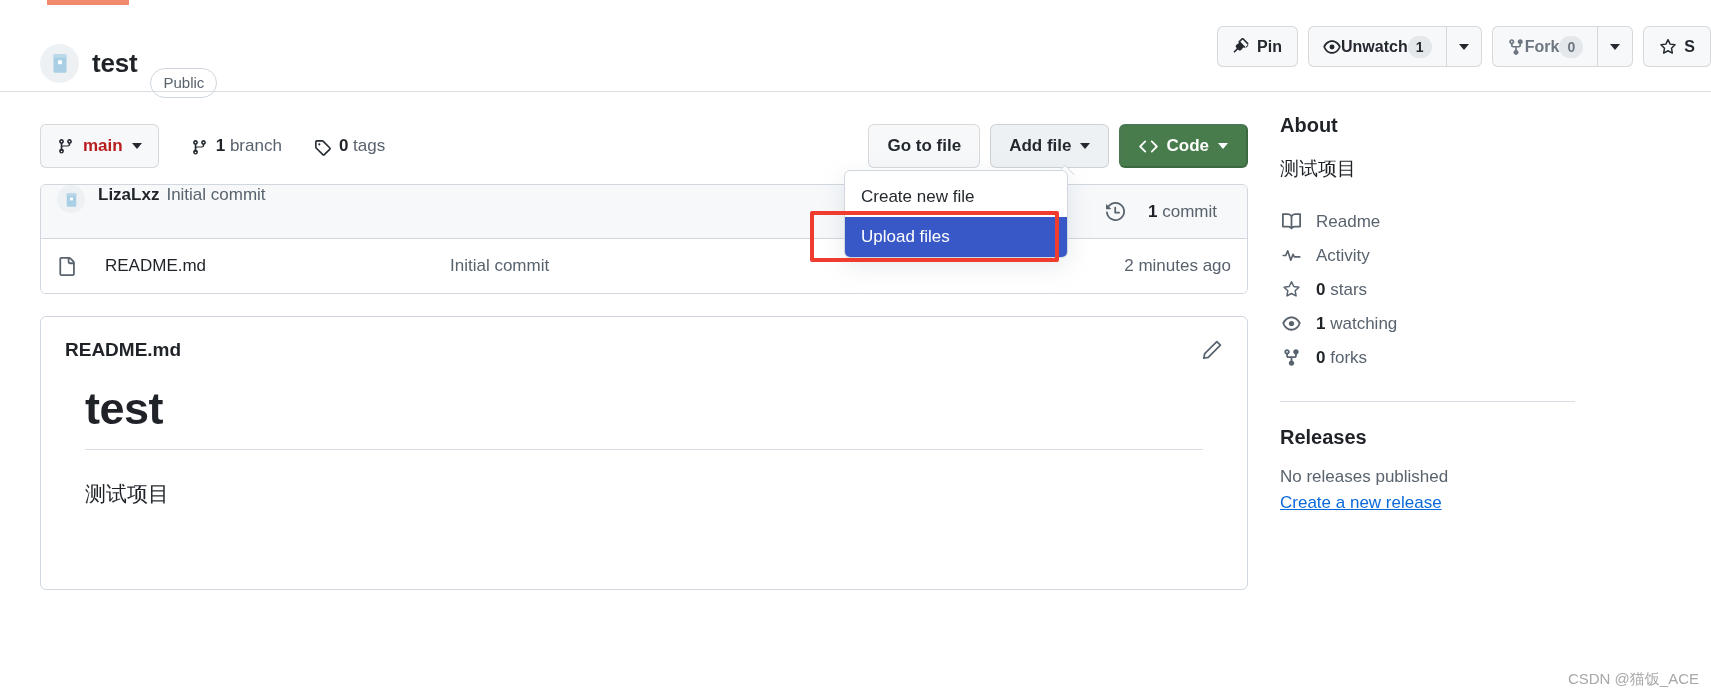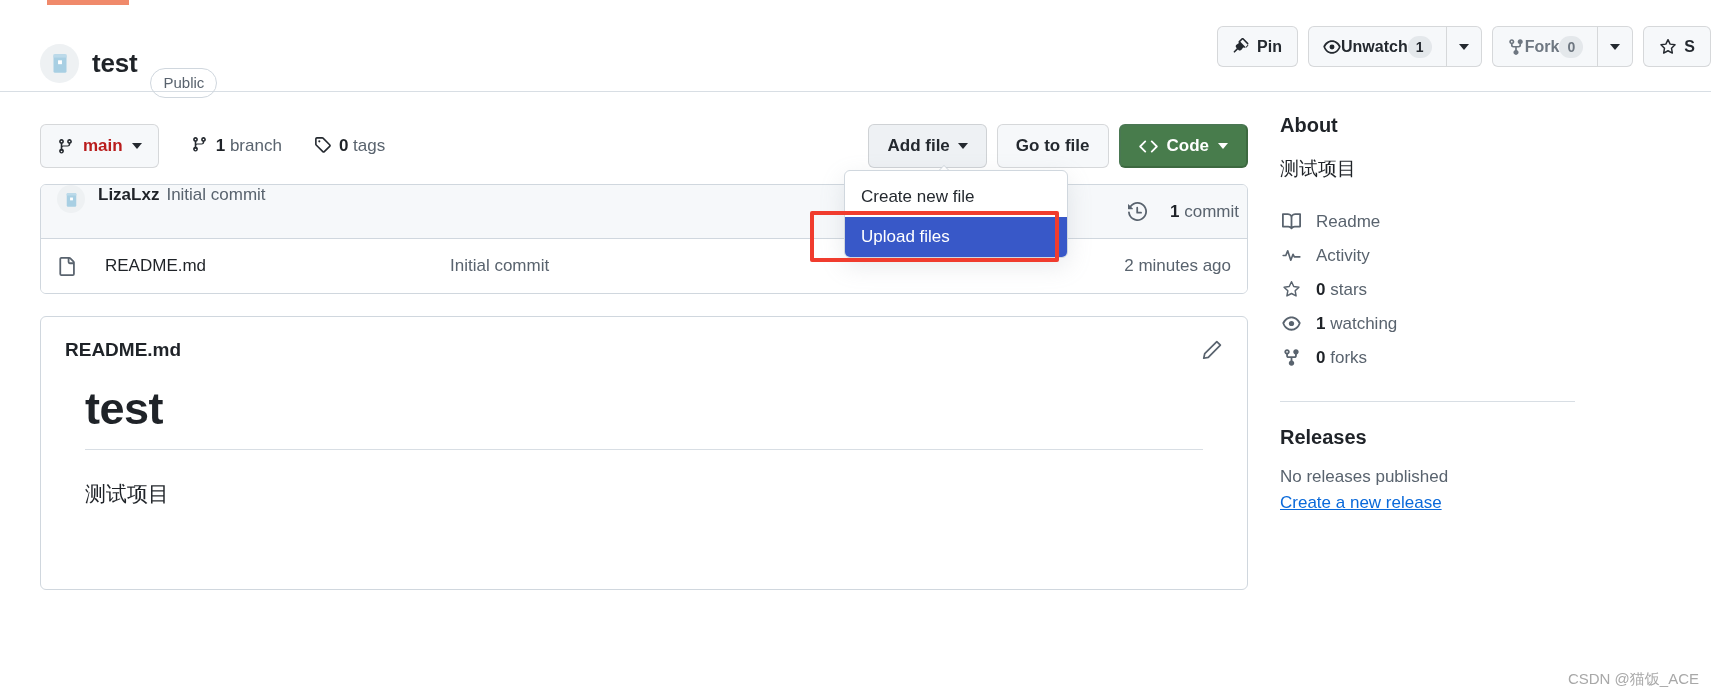--- a/index.html
+++ b/index.html
@@ -134,21 +134,21 @@
     height: 44px;
     padding: 0 16px;
     border: 1px solid rgba(31,35,40,0.15);
     border-radius: 6px;
     background: #f6f8fa;
     font-size: 17px; font-weight: 600;
     color: #b91c1c;
     cursor: pointer;
   }
   .nav-stat {
-    display: flex; align-items: flex-start; gap: 8px;
+    display: flex; align-items: flex-end; gap: 8px;
     margin-left: 32px;
     font-size: 17px;
     color: #59636e;
     cursor: pointer;
   }
   .nav-stat b { color: #1F2328; font-weight: 600; }
 
   #file-nav-right {
     position: absolute; right: 0; top: 0;
     display: flex; align-items: center; gap: 10px;
@@ -248,21 +248,21 @@
     width: 28px; height: 28px;
     border-radius: 50%;
     background: #eef1f3;
     display: flex; align-items: center; justify-content: center;
     overflow: hidden;
     margin-right: 13px;
   }
   #commit-author { font-size: 17px; font-weight: 600; color: #1F2328; margin-right: 7px; cursor: pointer; }
   #commit-message { font-size: 17px; color: #59636e; cursor: pointer; }
   #commit-count {
-    position: absolute; right: 8px; top: 50%;
+    position: absolute; right: 30px; top: 50%;
     transform: translateY(-50%);
     display: flex; align-items: center; gap: 23px;
     font-size: 17px; color: #59636e;
     cursor: pointer;
   }
   #commit-count b { color: #1F2328; font-weight: 600; }
 
   .file-row {
     display: flex; align-items: center;
     height: 54px;
@@ -455,25 +455,25 @@
         <span>
           <svg width="17" height="17" viewBox="0 0 16 16" fill="#24292f" aria-hidden="true">
             <path d="M1 7.775V2.75C1 1.784 1.784 1 2.75 1h5.025c.464 0 .91.184 1.238.513l6.25 6.25a1.75 1.75 0 0 1 0 2.474l-5.026 5.026a1.75 1.75 0 0 1-2.474 0l-6.25-6.25A1.752 1.752 0 0 1 1 7.775Zm1.5 0c0 .066.026.13.073.177l6.25 6.25a.25.25 0 0 0 .354 0l5.025-5.025a.25.25 0 0 0 0-.354l-6.25-6.25a.25.25 0 0 0-.177-.073H2.75a.25.25 0 0 0-.25.25ZM6 5a1 1 0 1 1-2 0 1 1 0 0 1 2 0Z"></path>
           </svg>
         </span>
         <span class="lbl"><b>0</b>
           <span>tags</span></span>
       </div>
 
       <div id="file-nav-right">
+        <button class="btn-lg">Go to file</button>
         <button class="btn-lg" id="add-file-button">
           <span>Add file</span>
           <span class="caret"></span>
         </button>
-        <button class="btn-lg">Go to file</button>
         <button id="code-button">
           <span>
             <svg width="19" height="19" viewBox="0 0 16 16" fill="#ffffff" aria-hidden="true">
               <path d="M4.72 3.22a.75.75 0 0 1 1.06 1.06L2.06 8l3.72 3.72a.75.75 0 1 1-1.06 1.06L.47 8.53a.75.75 0 0 1 0-1.06l4.25-4.25Zm6.56 0a.75.75 0 1 0-1.06 1.06L13.94 8l-3.72 3.72a.75.75 0 1 0 1.06 1.06l4.25-4.25a.75.75 0 0 0 0-1.06l-4.25-4.25Z"></path>
             </svg>
           </span>
           <span>Code</span>
           <span class="caret"></span>
         </button>
       </div>

